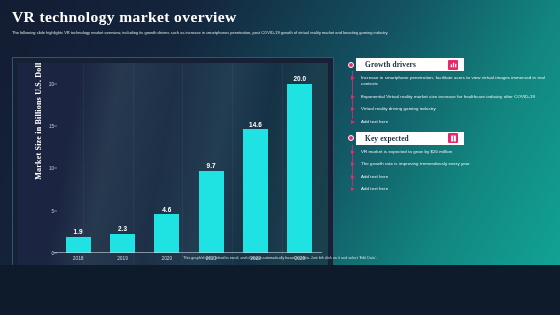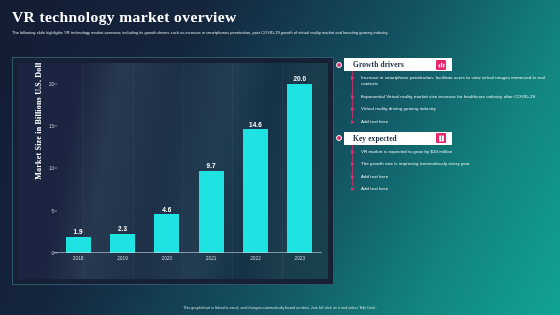--- a/index.html
+++ b/index.html
@@ -3,21 +3,21 @@
 <meta charset="utf-8">
 <style>
   html, body {
     margin: 0;
     padding: 0;
     background: #0d1b2a;
   }
   #slide {
     position: relative;
     width: 560px;
-    height: 315px;
+    height: 265px;
     overflow: hidden;
     background: linear-gradient(118deg, #131c33 0%, #14253c 28%, #135362 58%, #12857f 80%, #11a394 100%);
     font-family: "Liberation Sans", sans-serif;
     color: #ffffff;
   }
 
   
   #header {
     position: absolute;
     left: 12px;
@@ -176,21 +176,21 @@
   }
   .panel {
     position: relative;
   }
   .panel-header {
     position: relative;
     height: 13px;
     background: #ffffff;
     display: flex;
     align-items: center;
-    margin-left: 0;
+    margin-left: 12px;
     padding-left: 9px;
     width: 108px;
     box-sizing: border-box;
   }
   .panel-title {
     font-family: "Liberation Serif", serif;
     font-weight: bold;
     font-size: 7.4px;
     color: #14293f;
     letter-spacing: 0.15px;

